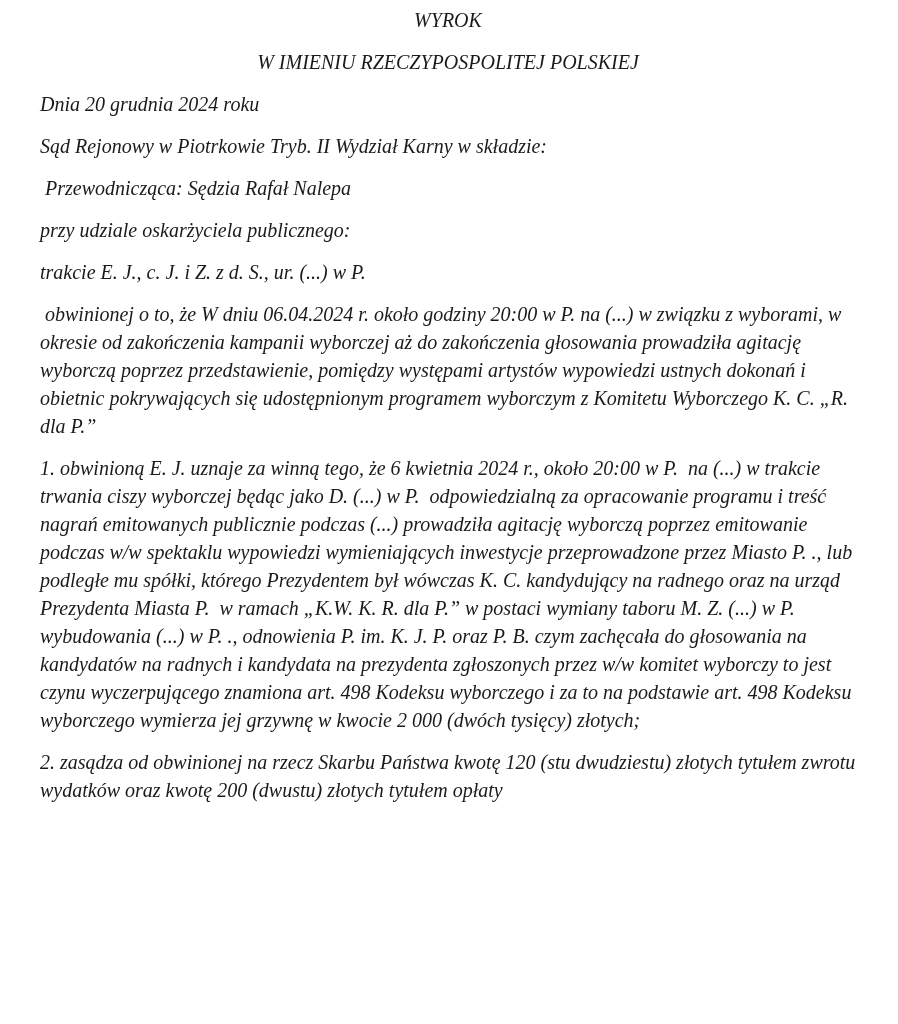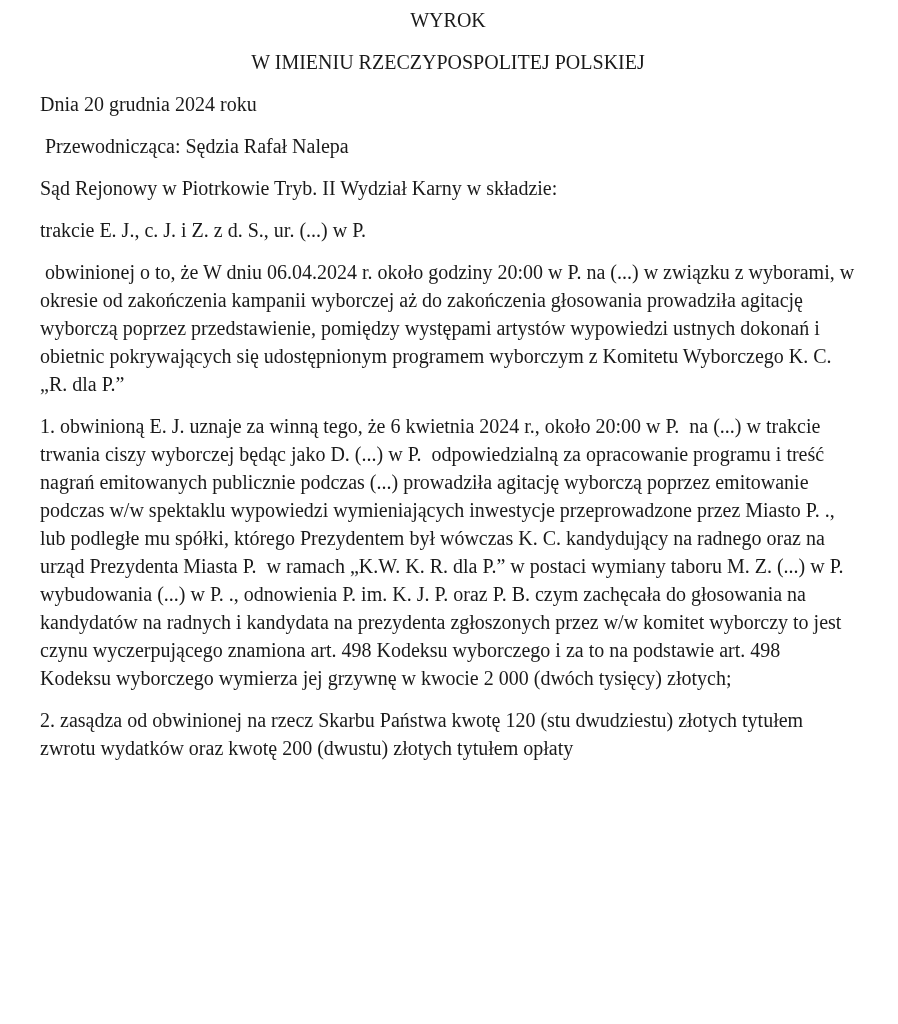--- a/index.html
+++ b/index.html
@@ -18,36 +18,38 @@
     font-family: "Liberation Serif", "DejaVu Serif", serif;
     font-size: 20px;
     line-height: 28px;
     padding: 6px 42px 0 40px;
     overflow: hidden;
   }
   .page p {
     margin: 0 0 14px 0;
     white-space: pre-wrap;       
     text-align: left;
+    font-style: italic;
   }
   .align-center { text-align: center !important; }
   .align-right  { text-align: left; }
 </style>
 </head>
 <body>
 
 <div class="page">
   <p class="align-center">WYROK</p>
 
   <p class="align-center">W IMIENIU RZECZYPOSPOLITEJ POLSKIEJ</p>
 
   <p class="align-right">Dnia 20 grudnia 2024 roku</p>
 
   <div>
 
-  <p class="align-left"> Przewodnicząca: Sędzia Rafał Nalepa</p>
-      <p class="align-left">Sąd Rejonowy w Piotrkowie Tryb. II Wydział Karny w składzie:</p>
+  <p class="align-left">Sąd Rejonowy w Piotrkowie Tryb. II Wydział Karny w składzie:</p>
+      <p class="align-left"> Przewodnicząca: Sędzia Rafał Nalepa</p>
+      <p class="align-left">przy udziale oskarżyciela publicznego:</p>
       <p class="align-left">trakcie E. J., c. J. i Z. z d. S., ur. (...) w P.</p>
       <p class="align-left"> obwinionej o to, że W dniu 06.04.2024 r. około godziny 20:00 w P. na (...) w związku z wyborami, w okresie od zakończenia kampanii wyborczej aż do zakończenia głosowania prowadziła agitację wyborczą poprzez przedstawienie, pomiędzy występami artystów wypowiedzi ustnych dokonań i obietnic pokrywających się udostępnionym programem wyborczym z Komitetu Wyborczego K. C. „R. dla P.”</p>
       <p class="align-left">1. obwinioną E. J. uznaje za winną tego, że 6 kwietnia 2024 r., około 20:00 w P.  na (...) w trakcie trwania ciszy wyborczej będąc jako D. (...) w P.  odpowiedzialną za opracowanie programu i treść nagrań emitowanych publicznie podczas (...) prowadziła agitację wyborczą poprzez emitowanie podczas w/w spektaklu wypowiedzi wymieniających inwestycje przeprowadzone przez Miasto P. ., lub podległe mu spółki, którego Prezydentem był wówczas K. C. kandydujący na radnego oraz na urząd Prezydenta Miasta P.  w ramach „K.W. K. R. dla P.” w postaci wymiany taboru M. Z. (...) w P. wybudowania (...) w P. ., odnowienia P. im. K. J. P. oraz P. B. czym zachęcała do głosowania na kandydatów na radnych i kandydata na prezydenta zgłoszonych przez w/w komitet wyborczy to jest czynu wyczerpującego znamiona art. 498 Kodeksu wyborczego i za to na podstawie art. 498 Kodeksu wyborczego wymierza jej grzywnę w kwocie 2 000 (dwóch tysięcy) złotych;</p>
       <p class="align-left">2. zasądza od obwinionej na rzecz Skarbu Państwa kwotę 120 (stu dwudziestu) złotych tytułem zwrotu wydatków oraz kwotę 200 (dwustu) złotych tytułem opłaty</p>
     </div>
 </div>
 
 </body></html>

